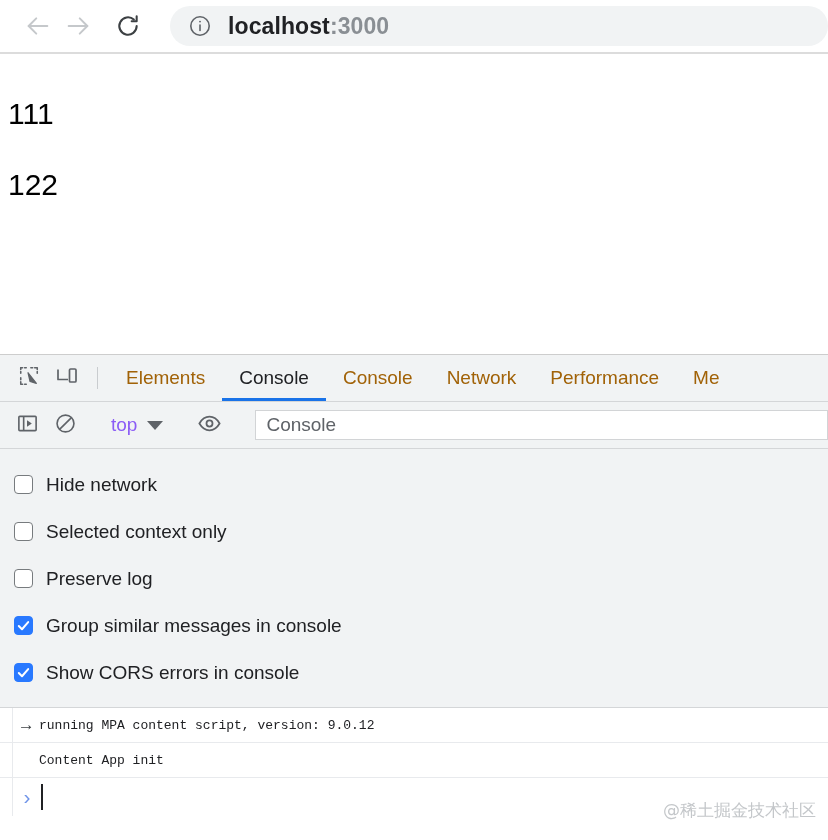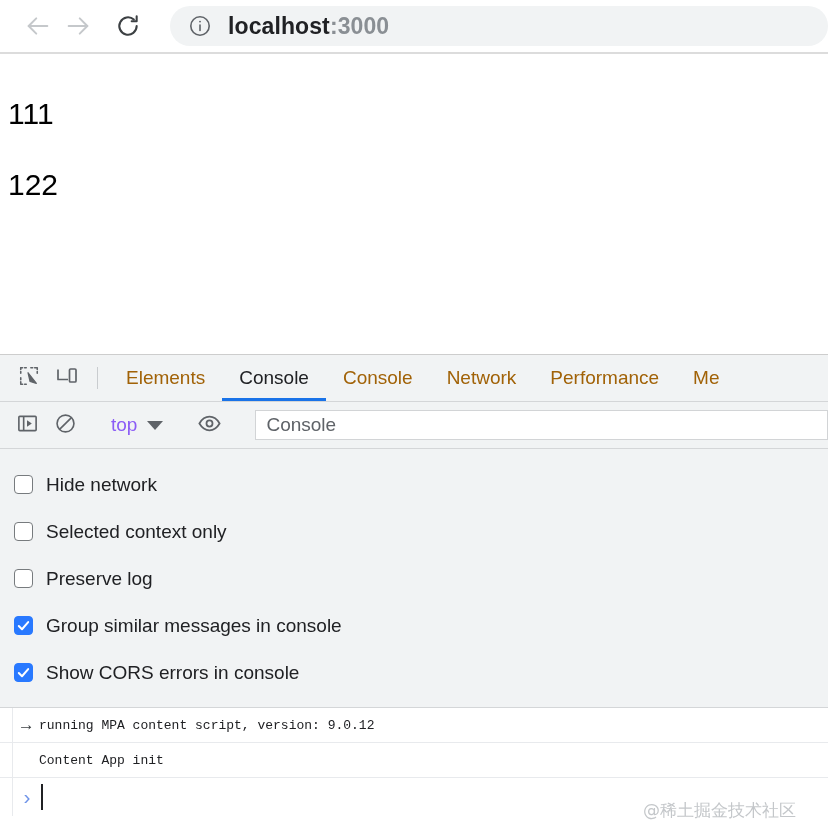--- a/index.html
+++ b/index.html
@@ -272,21 +272,21 @@
   }
   #prompt-caret {
     width: 2px;
     height: 26px;
     background: #202124;
     flex: 0 0 auto;
   }
 
   #watermark {
     position: absolute;
-    right: 32px;
+    right: 12px;
     bottom: 18px;
     font-size: 17px;
     color: #c4c7ca;
     white-space: nowrap;
     font-family: "DejaVu Sans", sans-serif;
   }
 </style>
 </head>
 <body>
 

